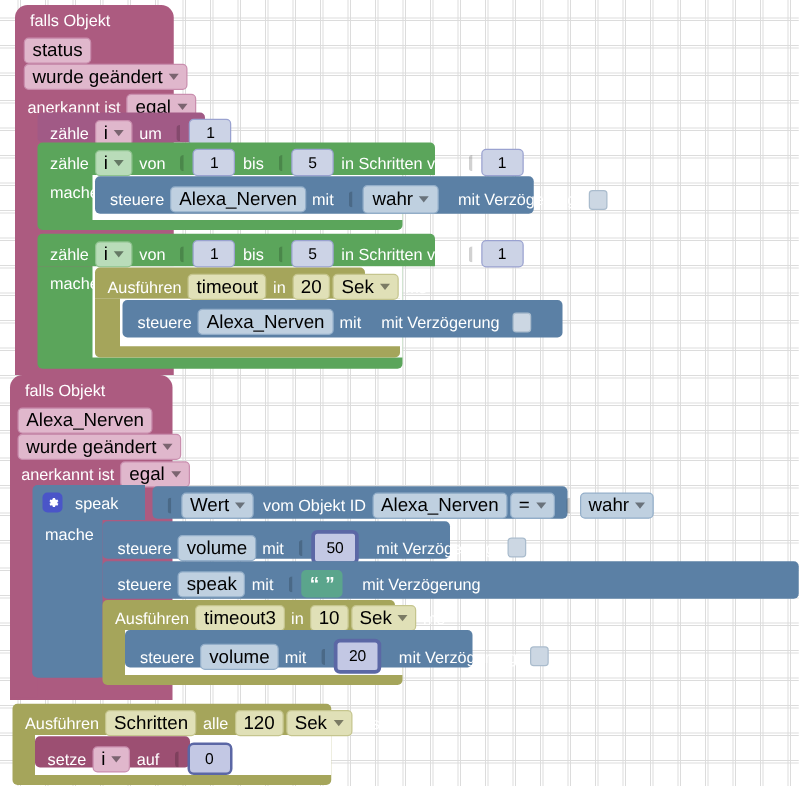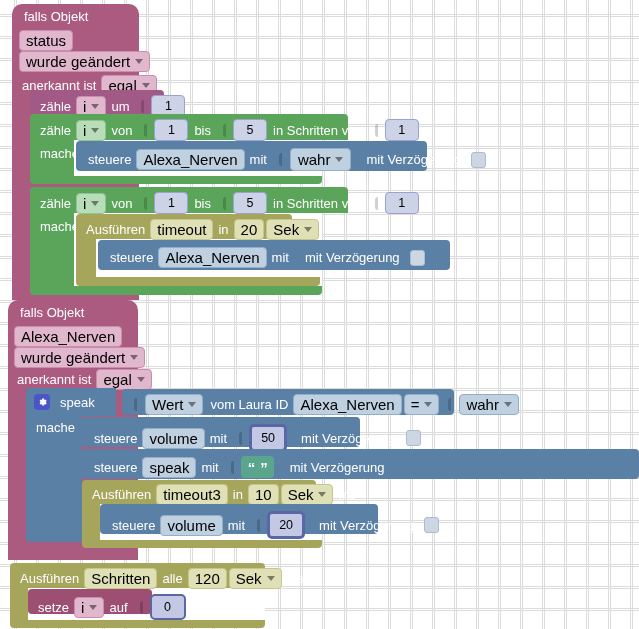--- a/index.html
+++ b/index.html
@@ -285,21 +285,21 @@
   </div>
 
   <div class="blk c-blue" style="left:122px;top:389px;width:332px;height:26px;border-radius:4px;"></div>
   <div class="row" style="left:126px;top:394px;">
     <span class="slot">
       <span class="fld tint-blue dd">
         <span>Wert</span>
         <i class="arw"></i>
       </span>
     </span>
-    <span class="lbl">vom Laura ID</span>
+    <span class="lbl">vom Objekt ID</span>
     <span class="fld tint-blue">Alexa_Nerven</span>
     <span class="fld tint-blue dd">
       <span>=</span>
       <i class="arw"></i>
     </span>
     <span class="slot">
       <span class="fld tint-blue dd">
         <span>wahr</span>
         <i class="arw"></i>
       </span>

